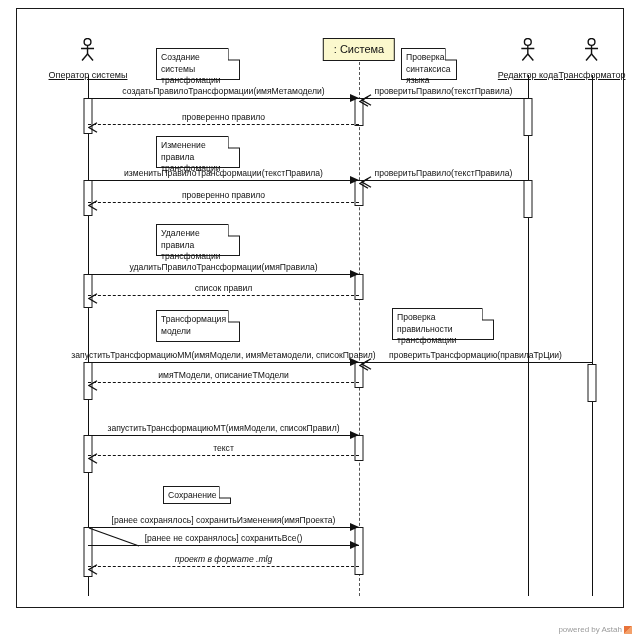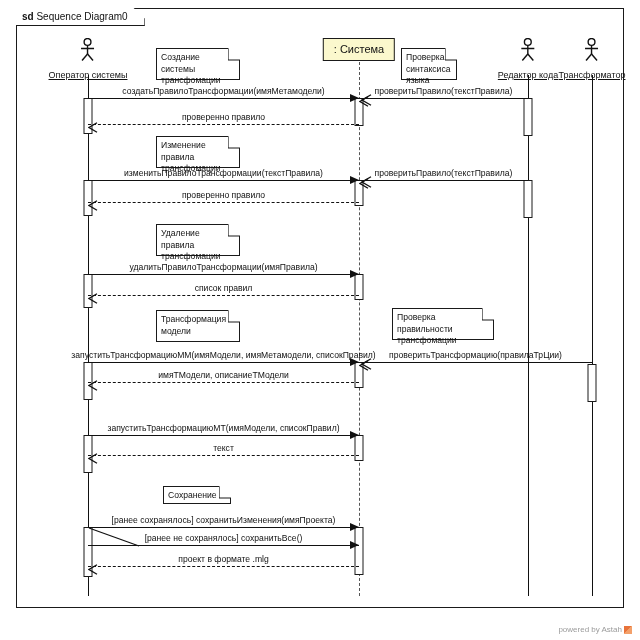--- a/index.html
+++ b/index.html
@@ -157,24 +157,20 @@
     background:
       linear-gradient(135deg, #e8733a 0 50%, #f3a06a 50% 100%);
   }
 </style>
 </head>
 <body>
 
 <div id="root">
 
   <div class="frame"></div>
-  <div class="frame-tab">
-    <span class="kw">sd</span>
-    <span class="nm">Sequence Diagram0</span>
-  </div>
 
   <div id="layer-lifelines">
       <div class="lifeline-head" style="left: 88px; top: 38px;">
         <svg width="18" height="24" viewBox="0 0 18 24" class="actor-glyph">
           <circle cx="9" cy="4" r="3.4" fill="none" stroke="#111" stroke-width="1.4"></circle>
           <line x1="9" y1="7.6" x2="9" y2="16" stroke="#111" stroke-width="1.4"></line>
           <line x1="2.5" y1="10.5" x2="15.5" y2="10.5" stroke="#111" stroke-width="1.4"></line>
           <line x1="9" y1="16" x2="3.5" y2="22.5" stroke="#111" stroke-width="1.4"></line>
           <line x1="9" y1="16" x2="14.5" y2="22.5" stroke="#111" stroke-width="1.4"></line>
         </svg>
@@ -284,21 +280,21 @@
       <div class="msg-line" style="left: 88px; top: 527px; width: 271px;"></div>
       <div class="arrow-head solid-right" style="left: 350px; top: 523px;"></div>
       <div class="msg-label" style="left: 223.5px; top: 515px;">[ранее сохранялось] сохранитьИзменения(имяПроекта)</div>
       <div class="msg-line" style="left: 88px; top: 545px; width: 271px;"></div>
       <div class="arrow-head solid-right" style="left: 350px; top: 541px;"></div>
       <div class="msg-label" style="left: 223.5px; top: 533px;">[ранее не сохранялось] сохранитьВсе()</div>
       <div class="msg-line ret" style="left: 88px; top: 566px; width: 271px;"></div>
       <div class="arrow-head" style="left: 88px; top: 561px;"><svg width="10" height="11" viewBox="0 0 10 11">
           <polyline points="9,0.8 1,5.5 9,10.2" fill="none" stroke="#111" stroke-width="1.3"></polyline>
         </svg></div>
-      <div class="msg-label" style="left: 223.5px; top: 554px;">проект в формате .mlg</div>
+      <div class="msg-label" style="left: 223.5px; top: 554px; font-style: italic;">проект в формате .mlg</div>
       <div class="arrow-head" style="position: absolute; left: 361px; top: 92px;"><svg width="11" height="12" viewBox="0 0 11 12">
           <polyline points="10,0.8 1,6 10,11.2" fill="none" stroke="#111" stroke-width="1.3"></polyline>
         </svg></div>
       <div class="arrow-head" style="position: absolute; left: 361px; top: 174px;"><svg width="11" height="12" viewBox="0 0 11 12">
           <polyline points="10,0.8 1,6 10,11.2" fill="none" stroke="#111" stroke-width="1.3"></polyline>
         </svg></div>
       <div class="arrow-head" style="position: absolute; left: 361px; top: 356px;"><svg width="11" height="12" viewBox="0 0 11 12">
           <polyline points="10,0.8 1,6 10,11.2" fill="none" stroke="#111" stroke-width="1.3"></polyline>
         </svg></div>
     </div>

